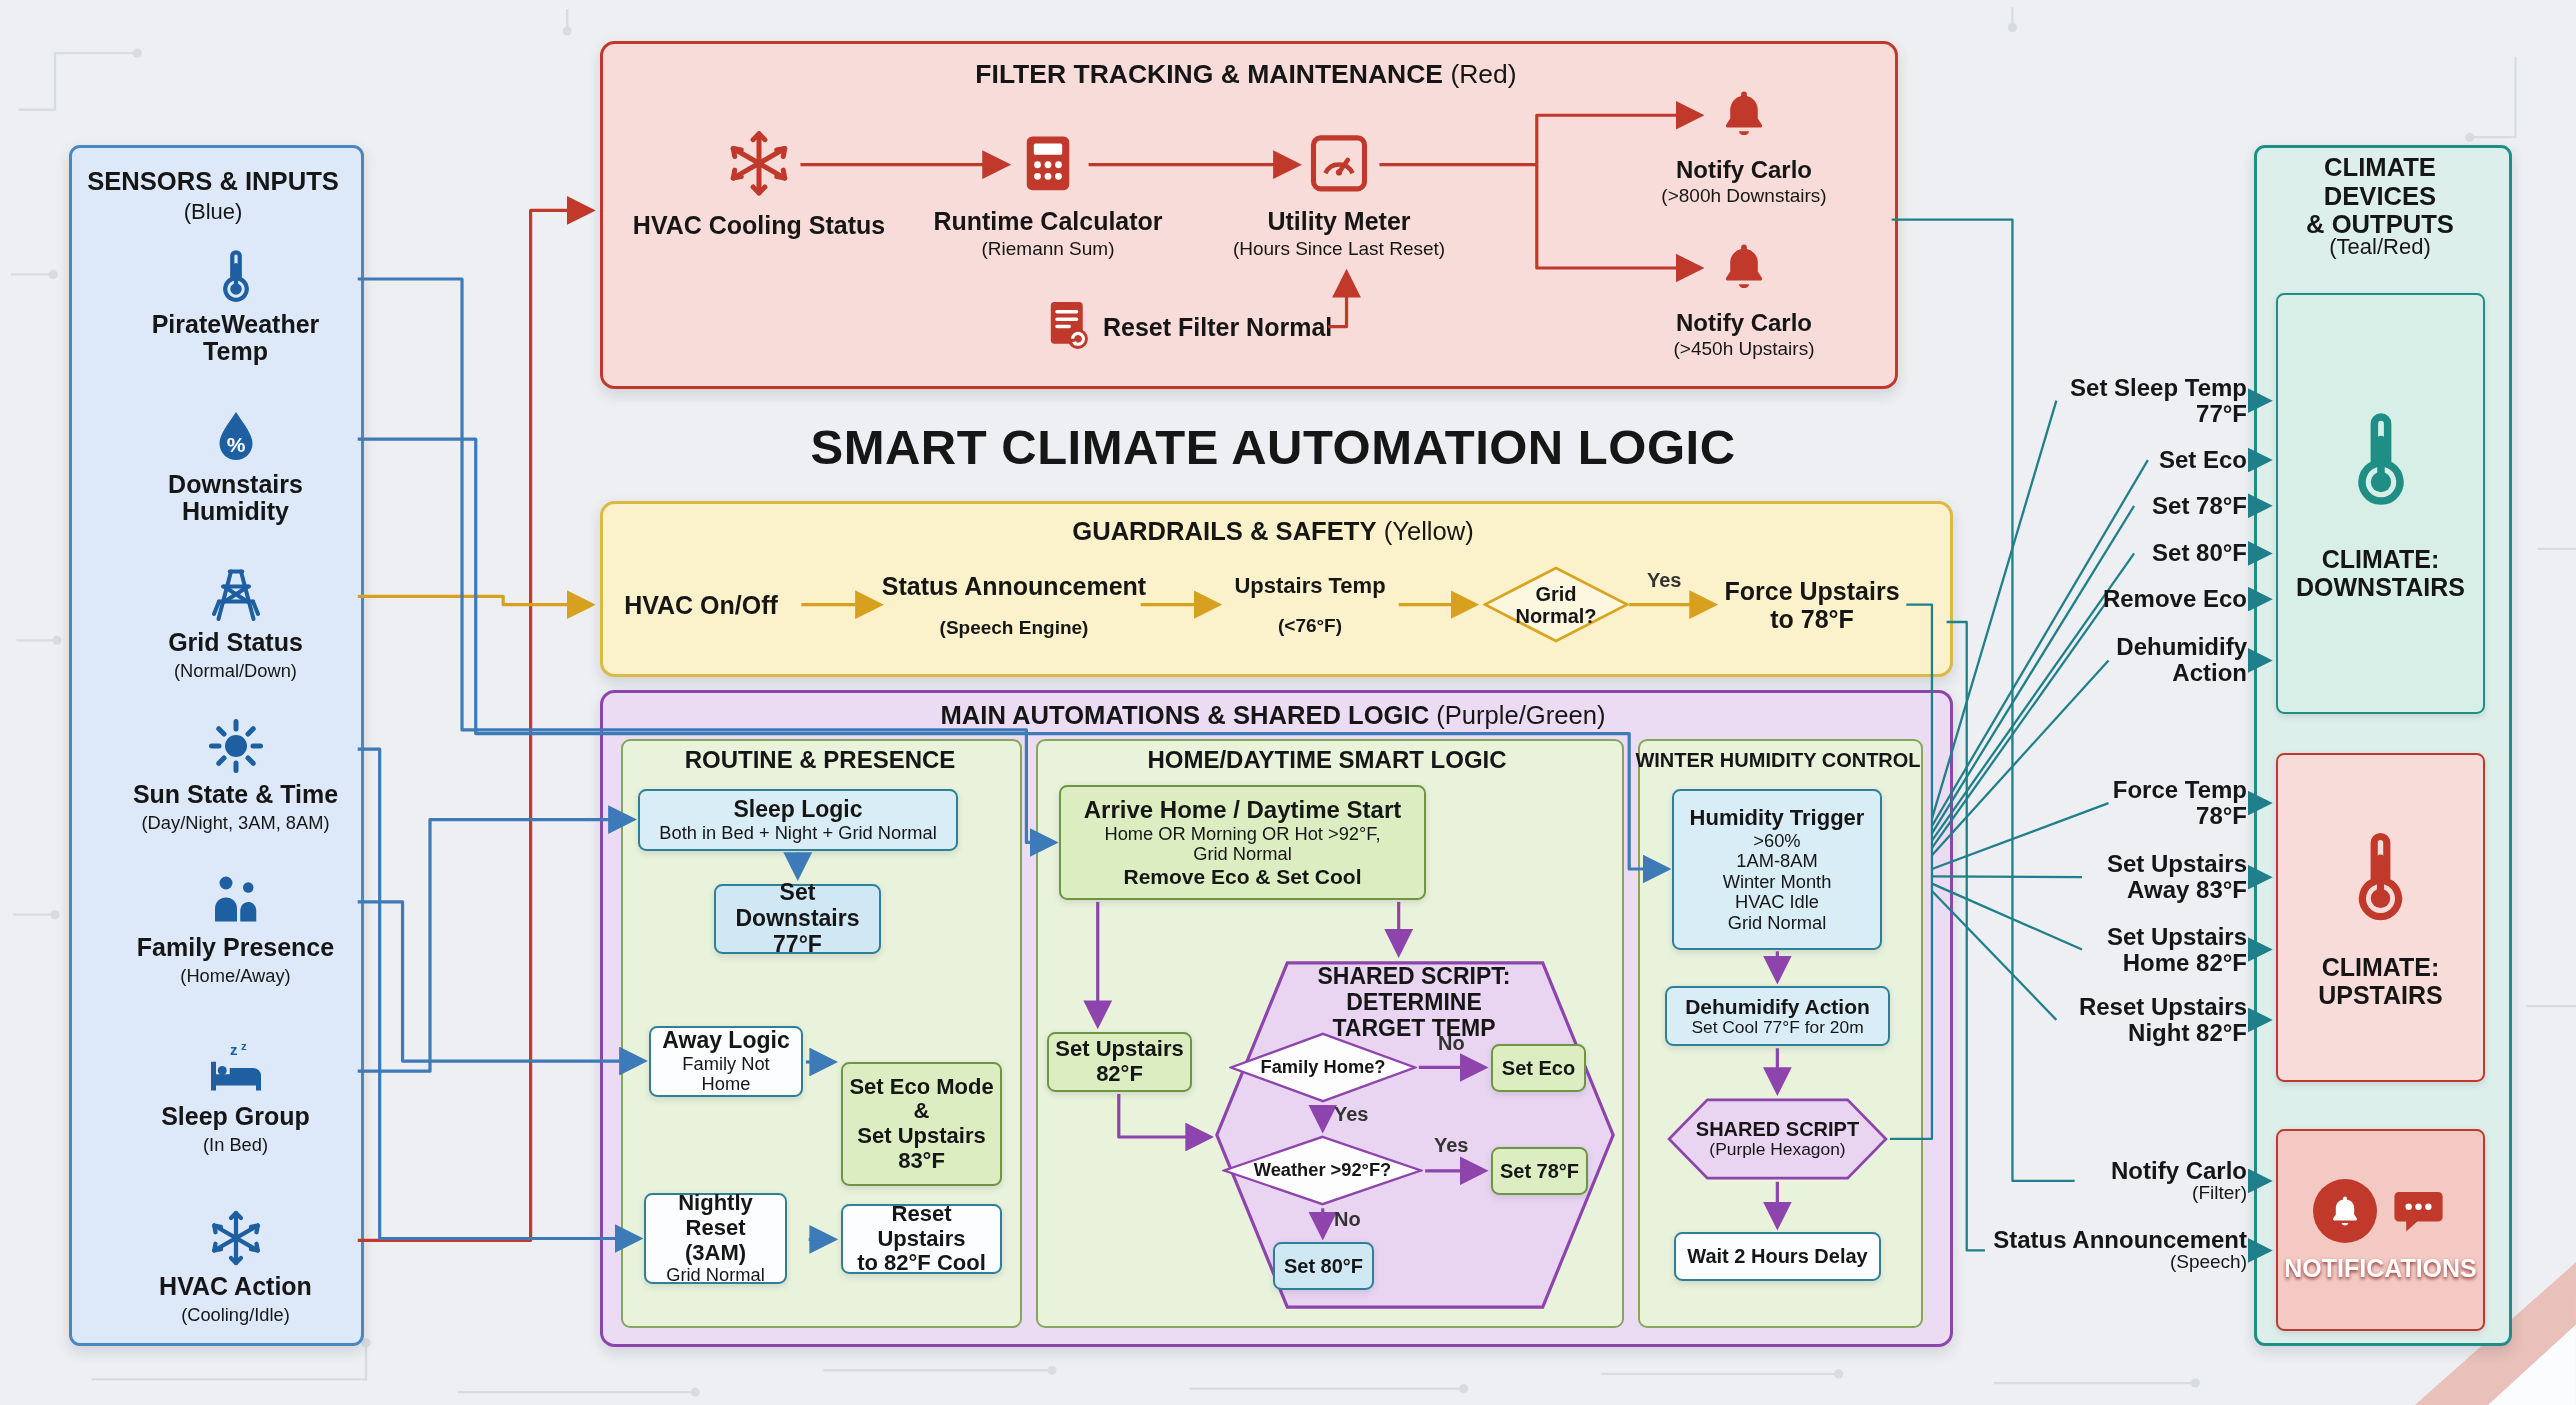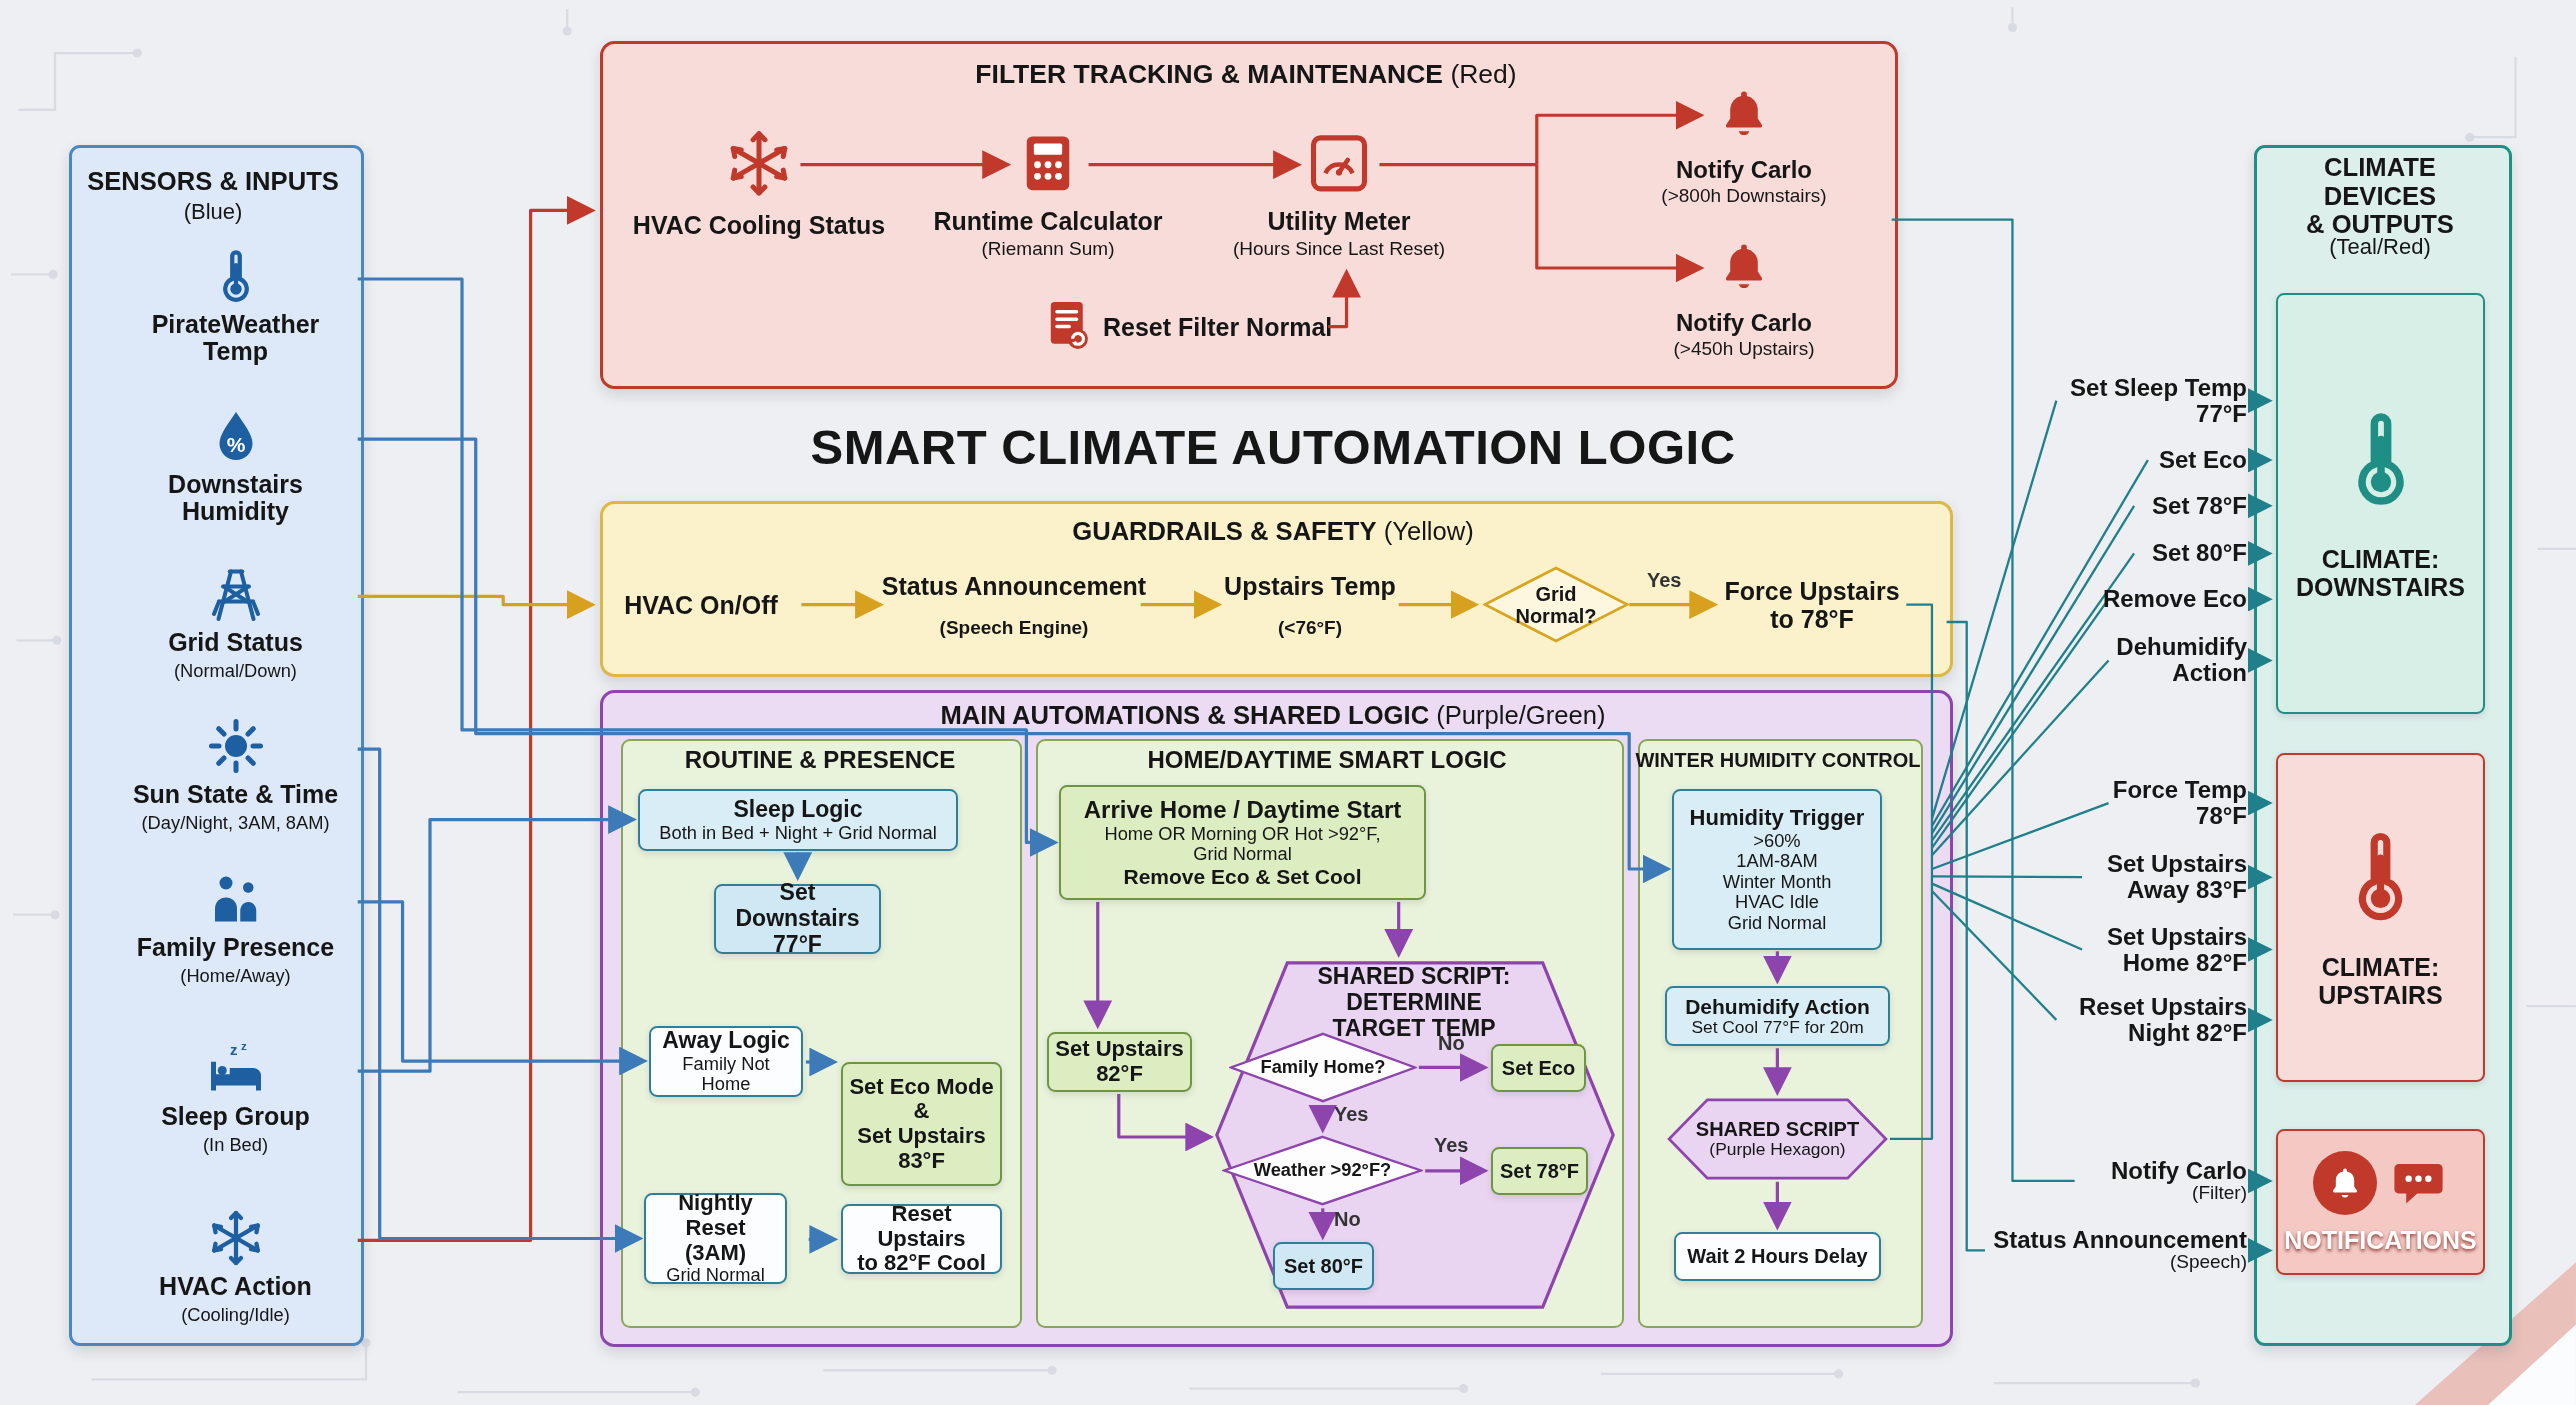--- a/index.html
+++ b/index.html
@@ -260,21 +260,21 @@
 <div class="ctr" style="left:1273px;top:531px;font-size:25.6px;white-space:nowrap">
   <span class="b">GUARDRAILS &amp; SAFETY</span>
   <span>(Yellow)</span>
 </div>
 <div class="ctr b" style="left:701px;top:605px;font-size:25px;white-space:nowrap">HVAC On/Off</div>
 <div class="ctr" style="left:1014px;top:605px">
   <div class="b" style="font-size:25px;white-space:nowrap">Status Announcement</div>
   <div class="sub" style="white-space:nowrap">(Speech Engine)</div>
 </div>
 <div class="ctr" style="left:1310px;top:605px">
-  <div class="b" style="font-size:25px;white-space:nowrap">Upstairs Temp</div>
+  <div class="b" style="font-size:22px;white-space:nowrap">Upstairs Temp</div>
   <div class="sub" style="white-space:nowrap">(&lt;76°F)</div>
 </div>
 <div class="shape" style="left:1483px;top:566px;width:146px;height:77px">
   <svg width="146" height="77" viewBox="0 0 160 84">
         <polygon points="80,2 158,42 80,82 2,42" fill="#fdf7e0" stroke="#d9a520" stroke-width="3"></polygon>
       </svg>
   <div class="shape-label" style="font-size:20px;font-weight:bold">Grid
 Normal?</div>
 </div>
 <div class="ctr b" style="left:1812px;top:605px;font-size:25px">Force Upstairs
@@ -379,21 +379,21 @@
   <div class="b" style="font-size:25px">CLIMATE:
 DOWNSTAIRS</div>
 </div>
 <div class="box" style="left:2276px;top:753px;width:209px;height:329px;background:#f8dcd9;border-color:#c0392b;gap:25.6px">
   <svg width="101" height="101" style="color:#c0392b" viewBox="0 0 110 110">
         <use href="#i-thermo"></use>
       </svg>
   <div class="b" style="font-size:25px">CLIMATE:
 UPSTAIRS</div>
 </div>
-<div class="box" style="left:2276px;top:1129px;width:209px;height:146px;background:#f4c9c4;border-color:#c0392b;gap:11px">
+<div class="box" style="left:2276px;top:1129px;width:209px;height:202px;background:#f4c9c4;border-color:#c0392b;gap:11px">
   <div style="display:flex;gap:12.8px;align-items:center">
     <span style="width:64px;height:64px;border-radius:50%;background:#c0392b;display:flex;align-items:center;justify-content:center"><svg width="38" height="38" style="color:#fff" viewBox="0 0 42 42">
             <use href="#i-bell"></use>
           </svg></span>
     <svg width="59" height="59" style="color:#c0392b" viewBox="0 0 64 64">
           <use href="#i-chat"></use>
         </svg>
   </div>
   <div class="b" style="font-size:25px;color:#fff;text-shadow:0 1.8px 3.7px rgba(122,26,20,.85)">NOTIFICATIONS</div>
 </div>

